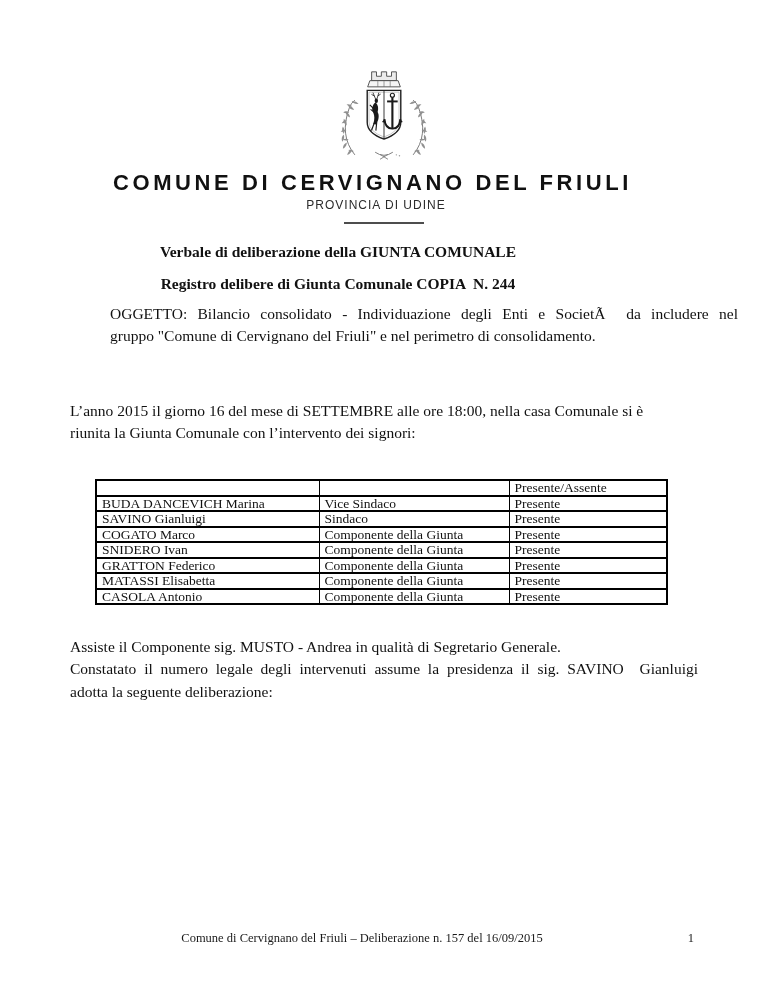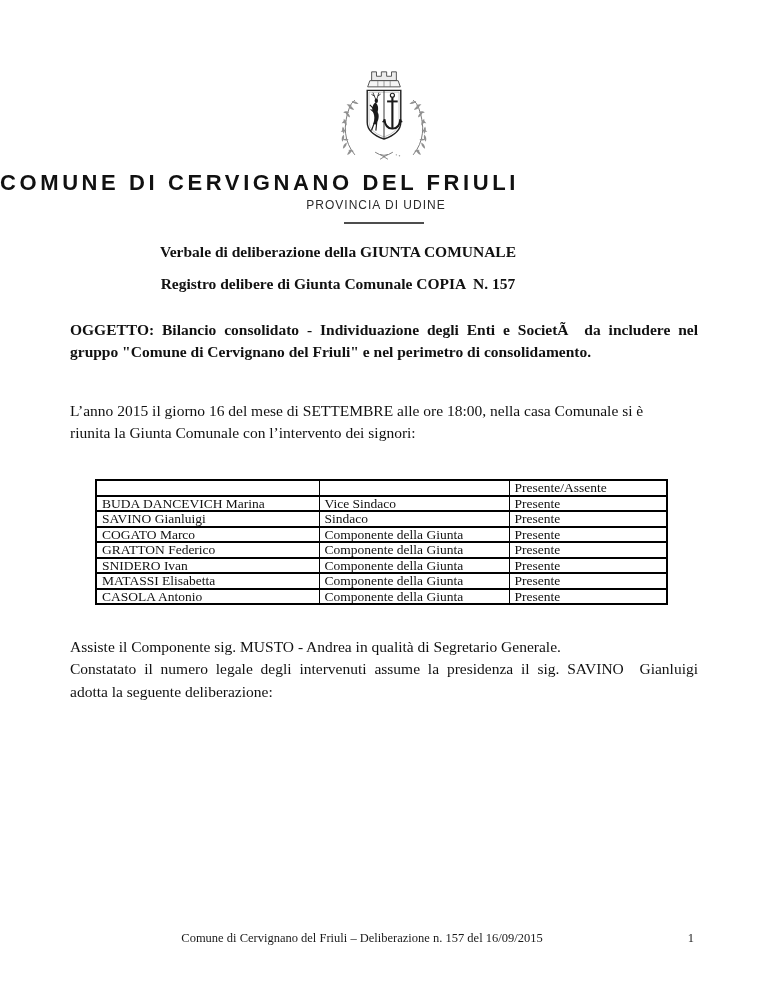--- a/index.html
+++ b/index.html
@@ -11,41 +11,41 @@
     overflow: hidden;
     font-family: "Liberation Serif", "DejaVu Serif", serif;
     color: #111111;
   }
   .abs { position: absolute; }
   .centered-x { left: 50%; transform: translateX(-50%); }
 
   .crest { top: 70px; width: 106px; height: 92px; }
 
   .commune-title {
-    top: 171px; width: 632px; text-align: left;
+    top: 171px; width: 632px; text-align: right;
     font-family: "Liberation Sans", "DejaVu Sans", sans-serif;
     font-weight: bold; font-size: 22px; letter-spacing: 3.6px;
     line-height: 24px; white-space: nowrap;
   }
   .province-subtitle {
     top: 198px; width: 752px; text-align: center;
     font-family: "Liberation Sans", "DejaVu Sans", sans-serif;
     font-size: 12px; letter-spacing: 1px; line-height: 14px; color: #2b2b2b;
   }
   .header-rule { top: 222px; width: 80px; height: 2px; background: #4d4d4d; }
 
   .verbale-heading, .registro-heading {
     width: 676px; text-align: center; font-weight: bold; font-size: 15.5px;
     line-height: 20px; white-space: pre-wrap;
   }
   .verbale-heading { top: 242px; }
   .registro-heading { top: 274px; }
 
   .text-block { left: 70px; width: 628px; font-size: 15.5px; line-height: 22px; }
-  .oggetto-block { top: 319px; font-weight: bold; }
+  .oggetto-block { top: 303px; font-weight: normal; margin-left: 40px; }
   .session-block { top: 400px; }
   .assiste-block { top: 636px; line-height: 22.3px; }
 
   .jline { text-align: justify; text-align-last: justify; white-space: pre-wrap; }
   .lline { text-align: left; white-space: pre-wrap; }
 
   .attendance { top: 479px; left: 95px; width: 499px; }
   table.attendance-table {
     border-collapse: collapse; table-layout: fixed; width: 571px;
     border: 2px solid #000;
@@ -157,21 +157,21 @@
         <path d="M60.5,55.5 l-2.8,3.2 l4.2,1.3 z M78.5,55.5 l2.8,3.2 l-4.2,1.3 z" fill="#1a1a1a" stroke="none"></path>
       </g>
     </svg>
   </div>
 
   <div class="abs commune-title">COMUNE DI CERVIGNANO DEL FRIULI</div>
   <div class="abs province-subtitle">PROVINCIA DI UDINE</div>
   <div class="abs centered-x header-rule"></div>
 
   <div class="abs verbale-heading">Verbale di deliberazione della GIUNTA COMUNALE</div>
-  <div class="abs registro-heading">Registro delibere di Giunta Comunale COPIA  N. 157</div>
+  <div class="abs registro-heading">Registro delibere di Giunta Comunale COPIA  N. 244</div>
 
   <div class="abs text-block oggetto-block">
     <div class="jline">OGGETTO: Bilancio consolidato - Individuazione degli Enti e SocietÃ  da includere nel</div>
     <div class="lline">gruppo "Comune di Cervignano del Friuli" e nel perimetro di consolidamento.</div>
   </div>
 
   <div class="abs text-block session-block">
     <div class="lline">L’anno 2015 il giorno 16 del mese di SETTEMBRE alle ore 18:00, nella casa Comunale si è</div>
     <div class="lline">riunita la Giunta Comunale con l’intervento dei signori:</div>
   </div>
@@ -198,26 +198,26 @@
             <td>SAVINO Gianluigi</td>
             <td>Sindaco</td>
             <td>Presente</td>
           </tr>
           <tr>
             <td>COGATO Marco</td>
             <td>Componente della Giunta</td>
             <td>Presente</td>
           </tr>
           <tr>
+            <td>SNIDERO Ivan</td>
+            <td>Componente della Giunta</td>
+            <td>Presente</td>
+          </tr>
+          <tr>
             <td>GRATTON Federico</td>
-            <td>Componente della Giunta</td>
-            <td>Presente</td>
-          </tr>
-          <tr>
-            <td>SNIDERO Ivan</td>
             <td>Componente della Giunta</td>
             <td>Presente</td>
           </tr>
           <tr>
             <td>MATASSI Elisabetta</td>
             <td>Componente della Giunta</td>
             <td>Presente</td>
           </tr>
           <tr>
             <td>CASOLA Antonio</td>

